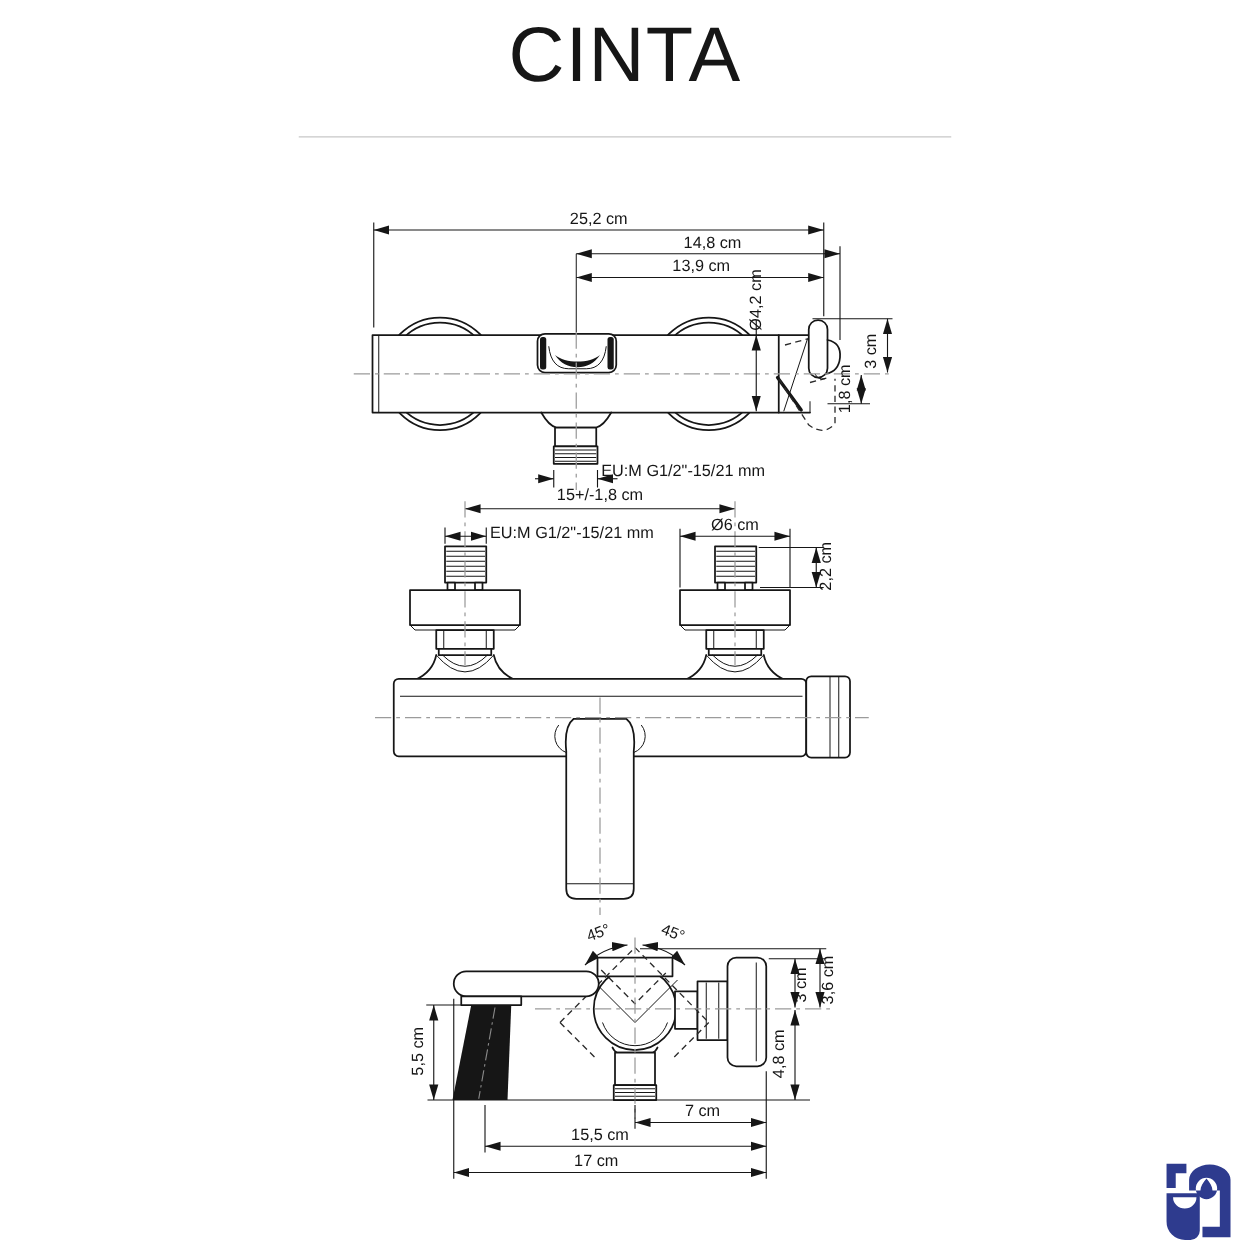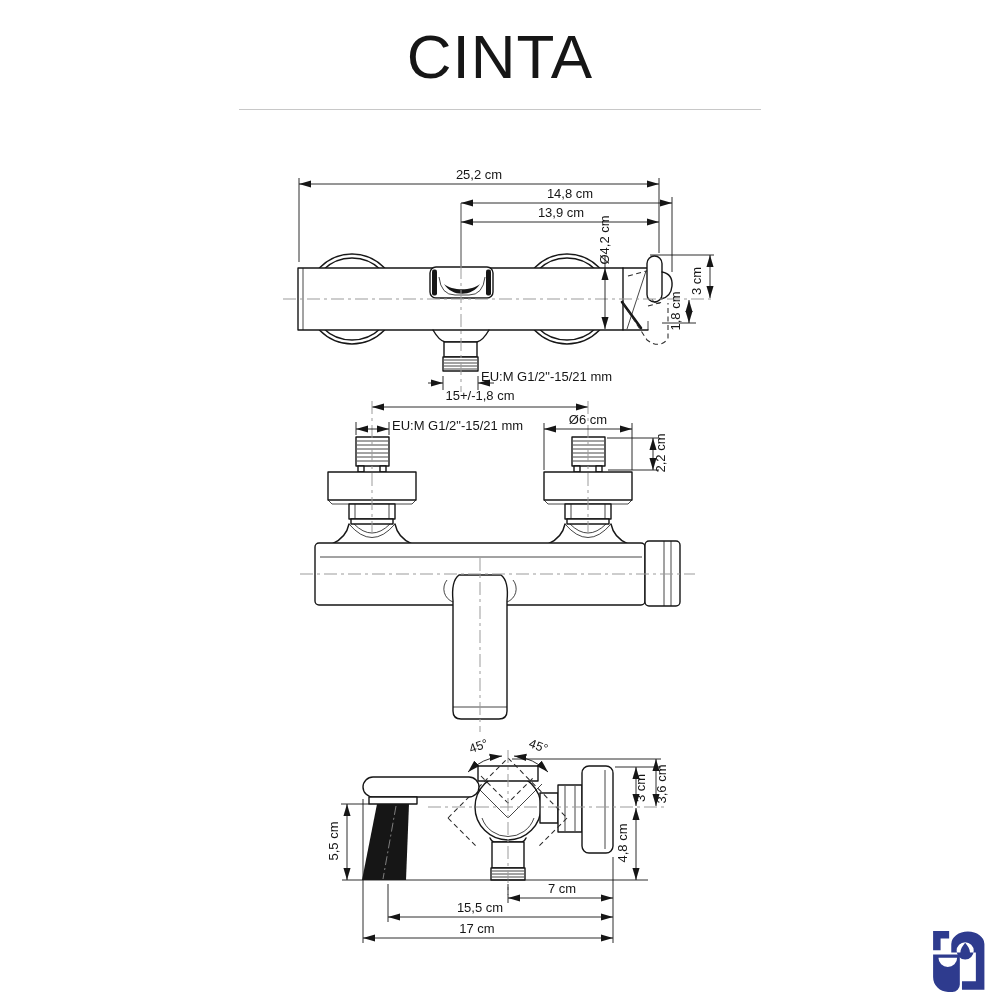--- a/index.html
+++ b/index.html
@@ -1,18 +1,18 @@
 <!DOCTYPE html>
 <html><head>
 <meta charset="utf-8">
 <style>
   html,body{margin:0;padding:0;background:#fff;}
   .page{position:relative;width:1000px;height:1000px;background:#ffffff;overflow:hidden;
         font-family:"Liberation Sans",sans-serif;}
-  .title{position:absolute;top:26px;left:0;width:100%;text-align:center;
+  .title{position:absolute;top:14px;left:0;width:100%;text-align:center;
          font-size:62px;line-height:1;letter-spacing:1px;color:#161616;font-weight:500;}
   .divider{position:absolute;top:109px;left:239px;width:522px;height:1px;background:#c8c8c8;}
   svg.drawing{position:absolute;left:0;top:0;}
   .logo{position:absolute;left:933px;top:930px;}
   
   .p{fill:none;stroke:#161616;stroke-width:1.4;stroke-linejoin:round;stroke-linecap:round;}
   .pw{fill:#ffffff;stroke:#161616;stroke-width:1.4;stroke-linejoin:round;}
   .thin{fill:none;stroke:#161616;stroke-width:0.8;}
   .thick{fill:none;stroke:#161616;stroke-width:2.6;stroke-linecap:round;}
   .dash{fill:none;stroke:#2a2a2a;stroke-width:1.05;stroke-dasharray:5 3.5;stroke-linejoin:round;}

